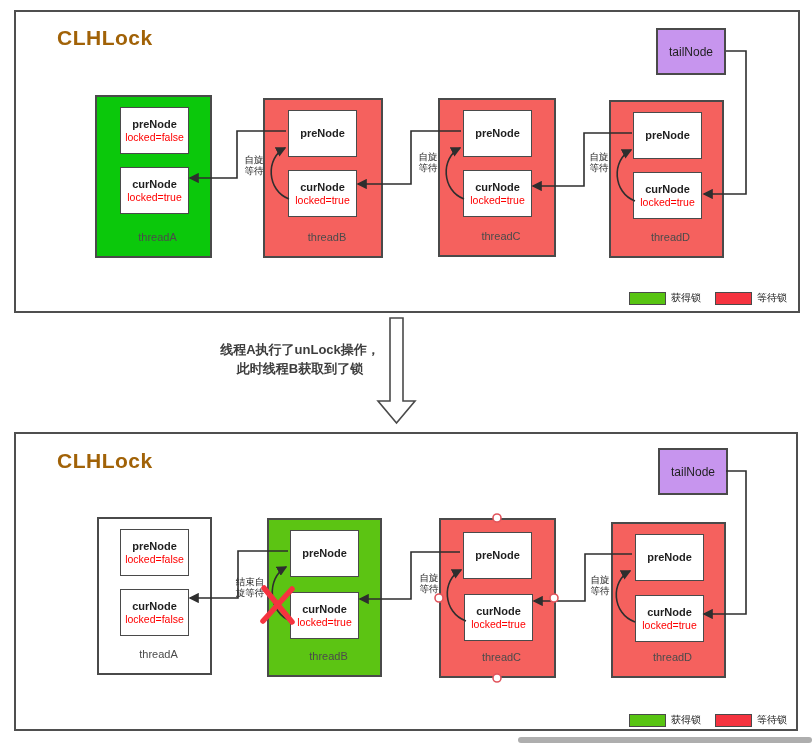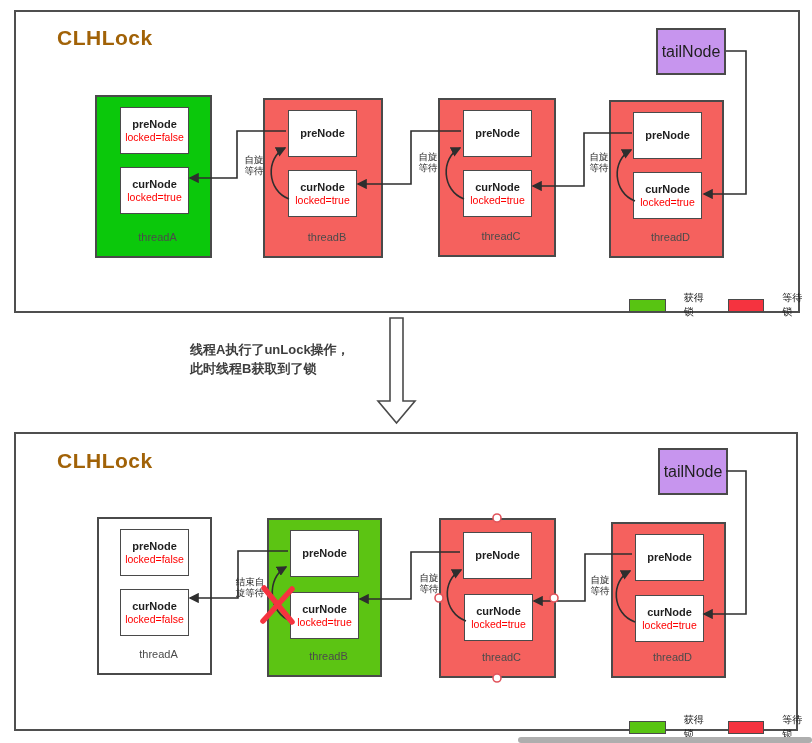--- a/index.html
+++ b/index.html
@@ -13,30 +13,30 @@
   .bg-red          { background:#f5615e; }
   .bg-white        { background:#ffffff; }
   .node { position:absolute; width:69px; height:47px; background:#fff; border:1.5px solid #4a4a4a;
           box-sizing:border-box; display:flex; flex-direction:column; align-items:center; justify-content:center; }
   .node-title { font-size:11px; font-weight:bold; color:#1f1f1f; line-height:13px; }
   .node-state { font-size:10.5px; color:#fe0000; line-height:13px; }
   .node-state:empty { display:none; }
   .thread-name { position:absolute; bottom:13px; left:0; right:0; text-align:center; font-size:11px; color:#4b4b4b;padding-left:8px; }
   .tailnode { position:absolute; width:70px; height:47px; background:#c795ee; border:2px solid #4a4a4a;
               box-sizing:border-box; display:flex; align-items:center; justify-content:center;
-              font-size:16px; color:#1f1f1f; }
+              font-size:12px; color:#1f1f1f; }
   .spin-label { position:absolute; font-size:9.5px; line-height:11px; color:#252525;
                 white-space:pre-line; text-align:center; width:34px; }
   .legend { position:absolute; display:flex; align-items:center; }
   .swatch { width:37px; height:13px; border:1.5px solid #4a4a4a; box-sizing:border-box; }
   .swatch-green { background:#58c412; }
   .swatch-red   { background:#f5333f; }
-  .legend-label { font-size:10px; color:#222; margin-left:18px; }
+  .legend-label { font-size:10px; color:#222; margin-left:5px; }
   .legend-gap { margin-left:14px; }
-  .transition-text { position:absolute; left:190px; top:340px; width:220px; 
+  .transition-text { position:absolute; left:190px; top:340px; width:220px; text-align:center;
                      font-size:13px; font-weight:bold; color:#3d3d3d; line-height:19px; white-space:pre-line; }
   svg.overlay { position:absolute; left:0; top:0; pointer-events:none; z-index:40; }
   .watermark { position:absolute; left:656px; top:681px; display:flex; align-items:center; z-index:45; opacity:0.85; }
   .wm-text { font-size:27px; font-weight:bold; color:rgba(255,255,255,0.85);
              -webkit-text-stroke:1.3px #9b9b9b; text-shadow:0 0 1px #aaa; letter-spacing:1px; white-space:nowrap; }
   .scrollbar-thumb { position:absolute; left:518px; top:737px; width:294px; height:6px;
                      border-radius:3px; background:#aeaeae; z-index:60; }
 </style>
 </head>
 <body>

